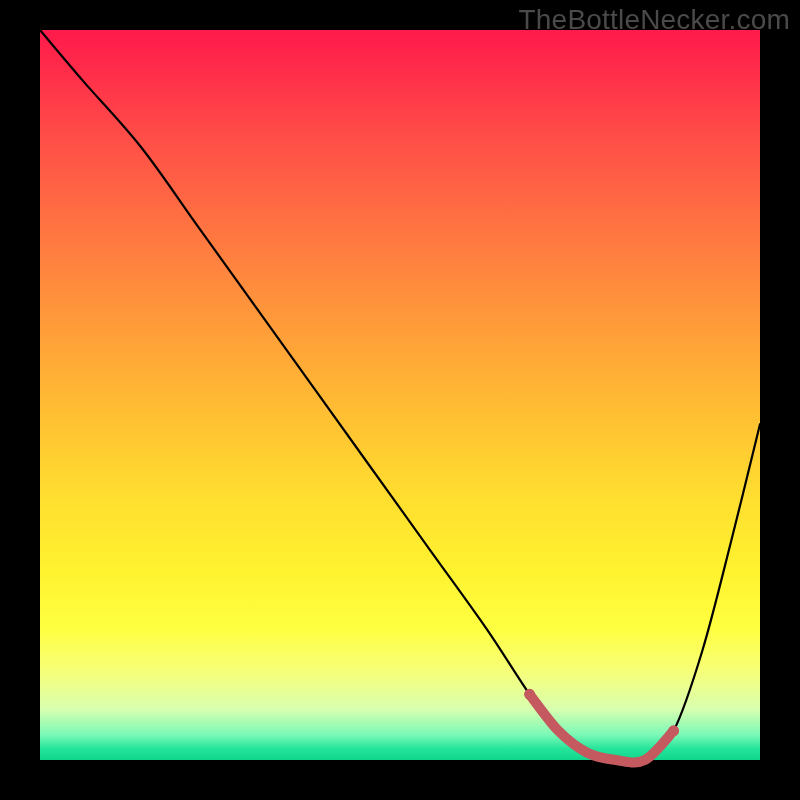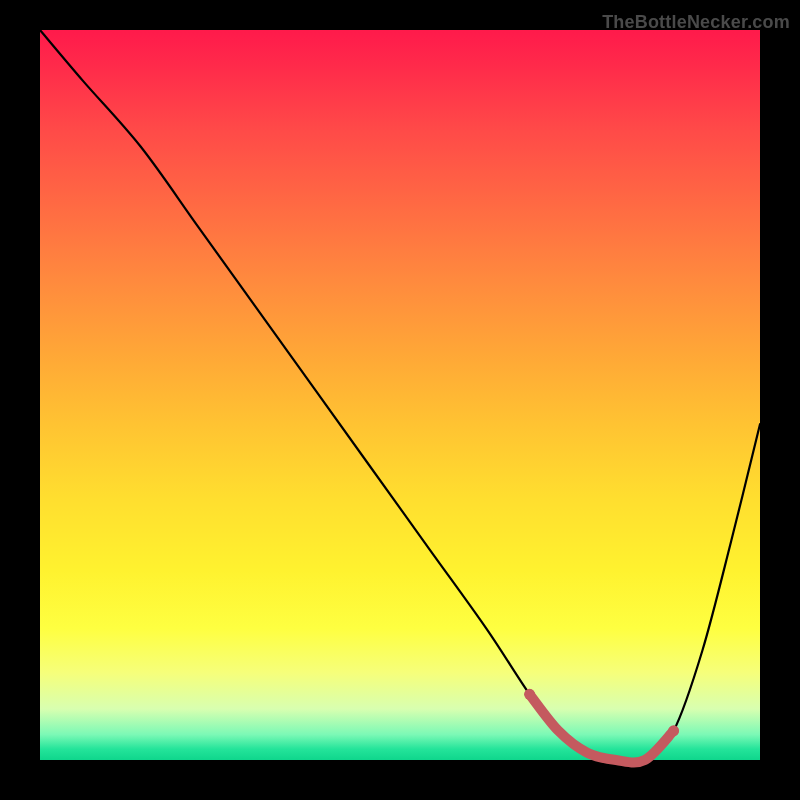--- a/index.html
+++ b/index.html
@@ -15,25 +15,24 @@
     position: relative;
     width: 800px;
     height: 800px;
     background: #000;
   }
   .watermark {
     position: absolute;
     top: 4px;
     right: 10px;
     color: #4a4a4a;
-    font-size: 18px;
-    font-weight: 700;
+    font-size: 28px;
+    font-weight: 400;
     letter-spacing: 0.2px;
     z-index: 10;
-    margin-top: 8px;
   }
   .plot-area {
     position: absolute;
     left: 40px;
     top: 30px;
     width: 720px;
     height: 730px;
   }
   .gradient-bg {
     position: absolute;

